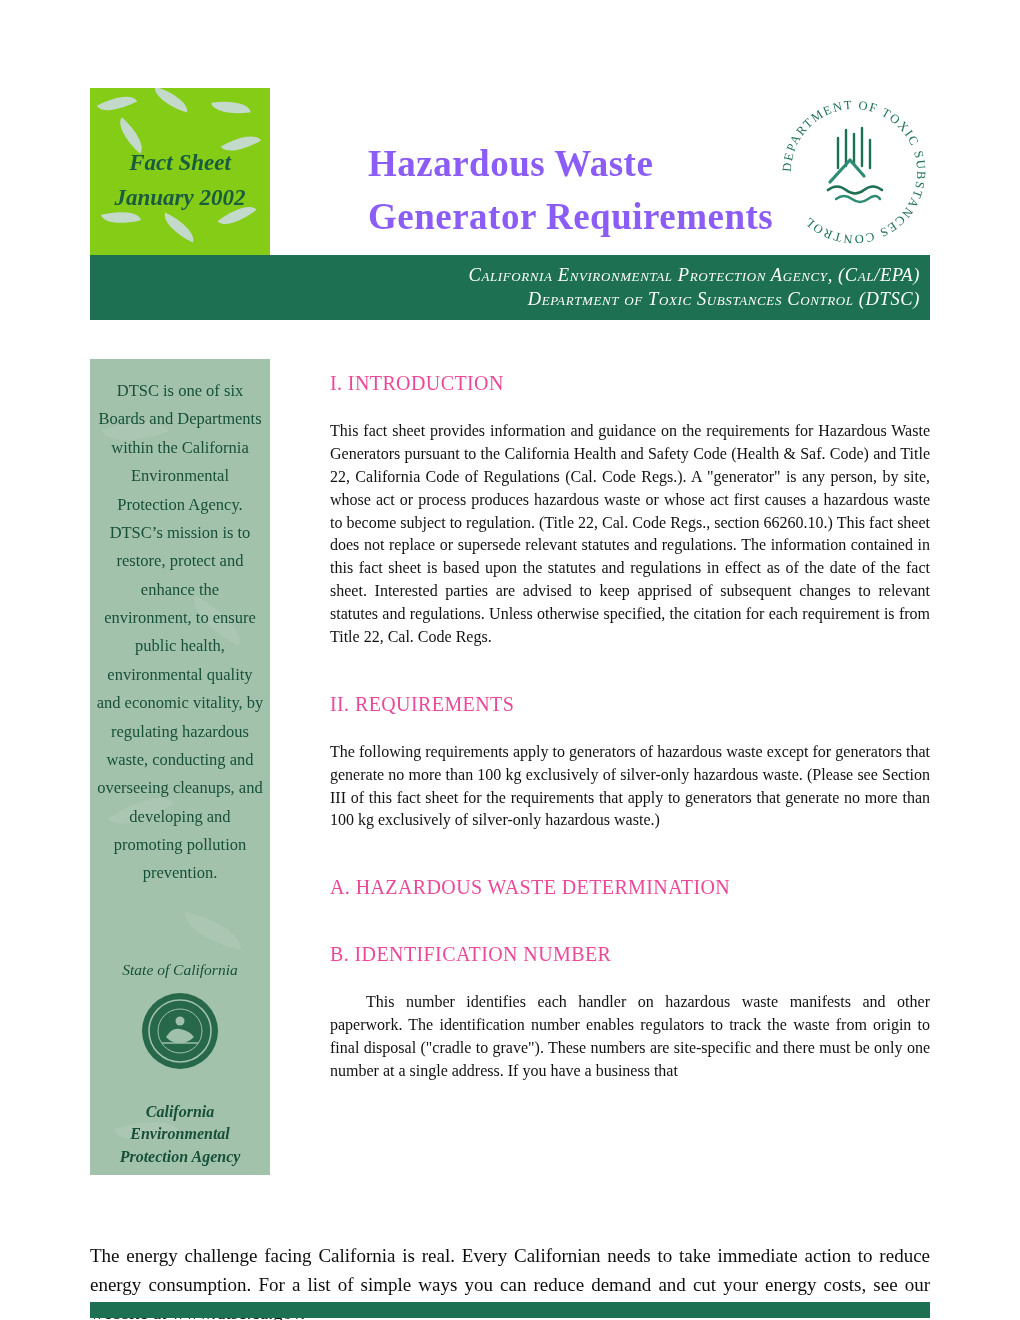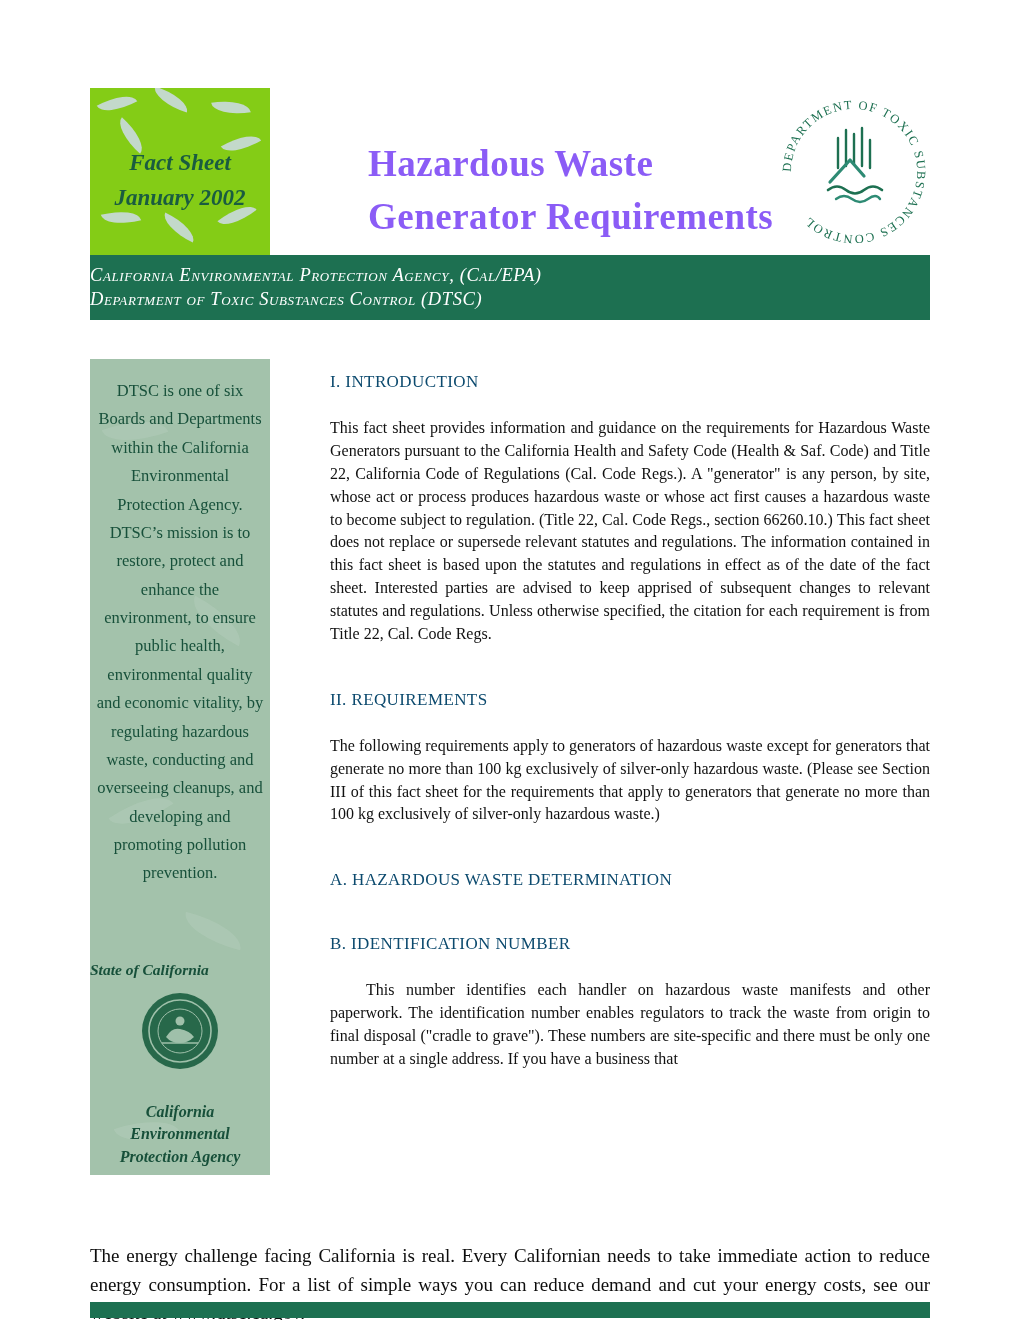--- a/index.html
+++ b/index.html
@@ -16,38 +16,38 @@
   .factsheet-label { position:absolute; left:0; top:58px; width:100%; text-align:center;
         color:#1a5c40; font-style:italic; font-weight:bold; font-size:23px; line-height:1.5; }
   .factsheet-date { font-size:23px; }
 
   .doc-title { left:330px; top:138px; width:470px; color:#8b5cf6;
         font-size:37px; font-weight:bold; letter-spacing:.5px; line-height:1.42;margin-left:38px; }
 
   .seal-logo { left:772px; top:90px; }
 
   .banner { left:90px; top:255px; width:840px; height:65px; background:#1d7051;
-        color:#ffffff; padding:9px 10px 0 0; }
+        color:#ffffff; text-align:right; padding:9px 10px 0 0; }
   .banner .line { font-style:italic; font-variant:small-caps; font-size:18.5px;
         letter-spacing:.6px; line-height:1.28; }
 
   
   .sidebar { left:90px; top:320px; width:180px; height:816px; background:#a3c2ab; overflow:hidden;margin-top:39px; }
   .mission { position:absolute; left:6px; top:18px; width:168px; text-align:center;
         color:#17503a; font-size:16.5px; line-height:1.72; }
-  .state-label { position:absolute; left:0; top:602px; width:100%; 
-        color:#17503a; font-style:italic; font-weight:bold; font-size:15.5px; }
+  .state-label { position:absolute; left:0; top:602px; width:100%; text-align:center;
+        color:#17503a; font-style:italic; font-weight:normal; font-size:15.5px; }
   .state-seal { position:absolute; left:50px; top:632px; }
   .agency-label { position:absolute; left:8px; top:742px; width:164px; text-align:center;
         color:#17503a; font-style:italic; font-weight:bold; font-size:16px; line-height:1.4; }
   .calepa-logo { position:absolute; left:54px; top:818px; }
 
   
   .main { left:330px; top:372px; width:600px; color:#111; }
-  .main h2 { font-size:17px; font-weight:normal; letter-spacing:.4px; color:#0c4a6e; }
+  .main h2 { font-size:20px; font-weight:normal; letter-spacing:.4px; color:#ec4899; }
   .main h2.gap { margin-top:44px; }
   .main p { margin-top:25px; font-size:16px; line-height:1.43; text-align:justify; }
   .main p.indent { text-indent:36px; }
 
   
   .footer { left:90px; top:1242px; width:840px; font-size:19px; line-height:1.5;
         text-align:justify; color:#0d0d0d; }
   .footer a { color:#0d0d0d; text-decoration:underline; cursor:pointer; }
   .bottom-bar { left:90px; top:1302px; width:840px; height:16px; background:#1d7051; }
 </style>

